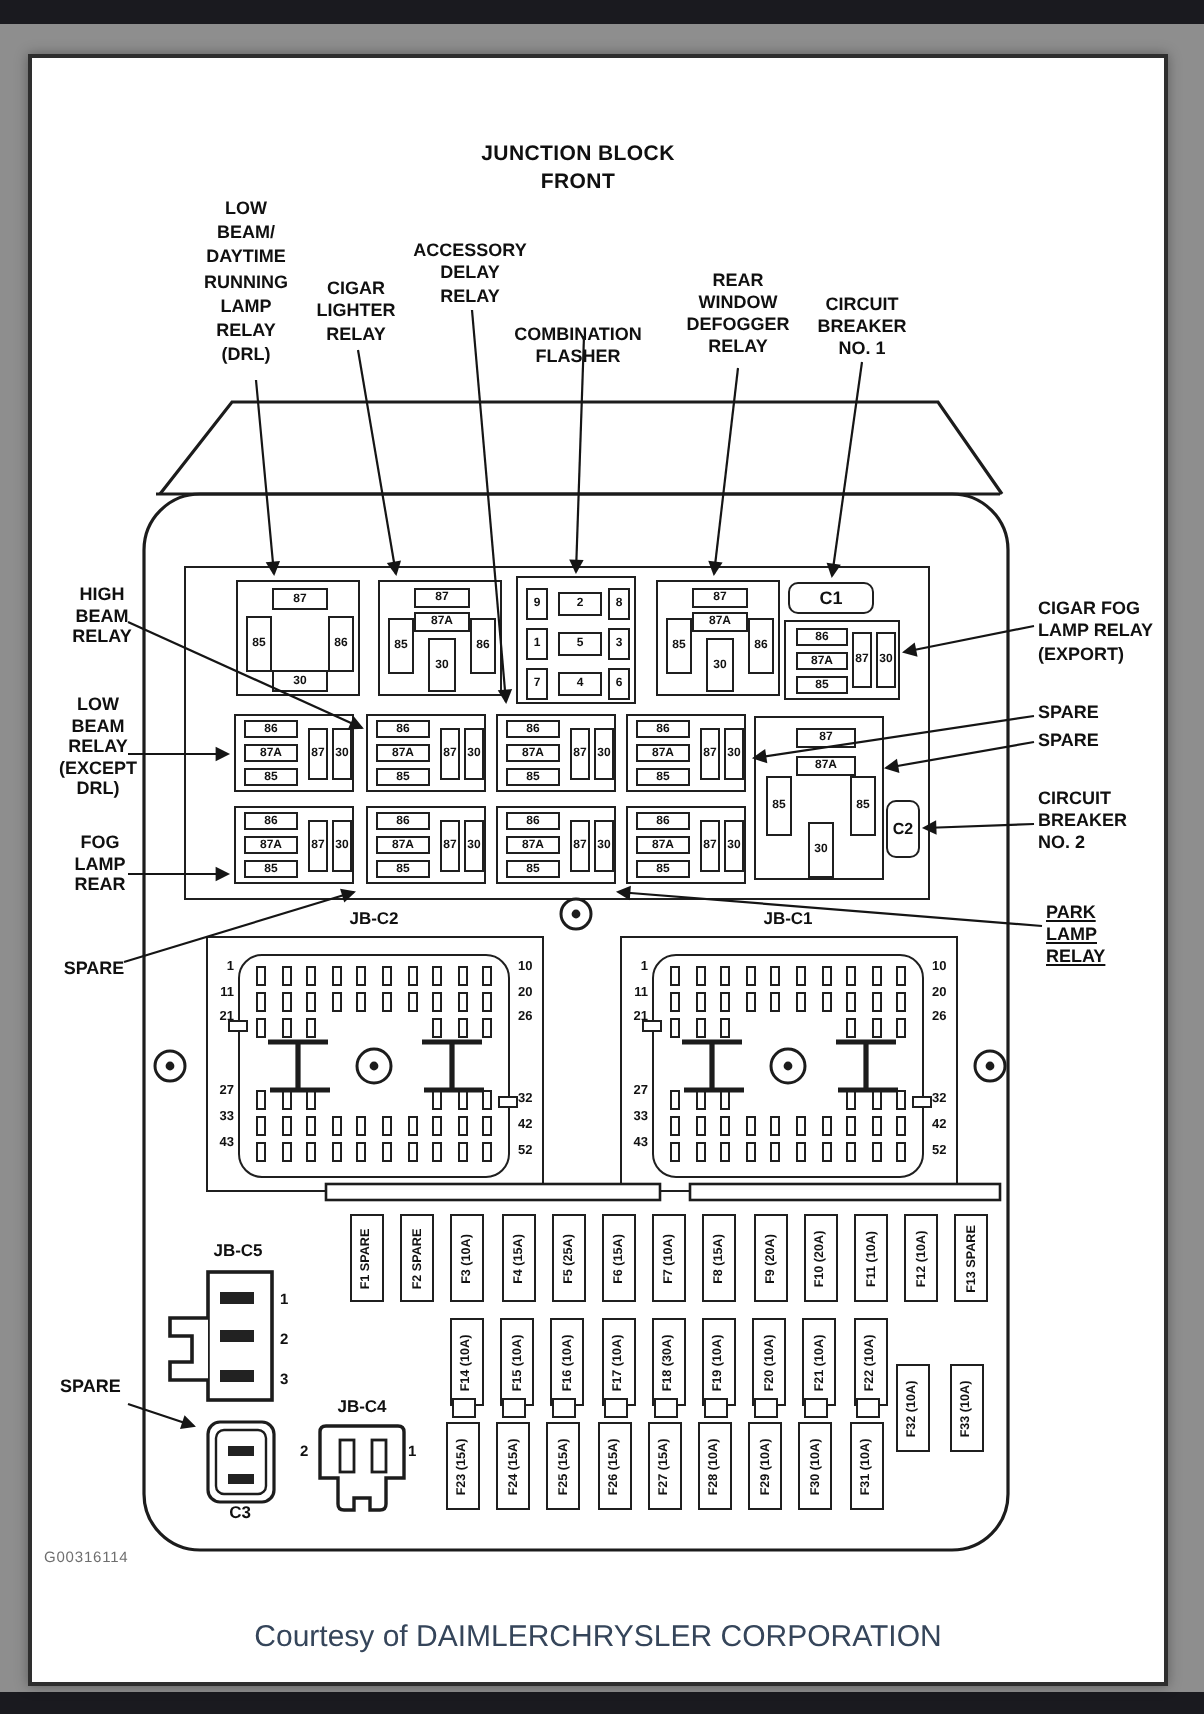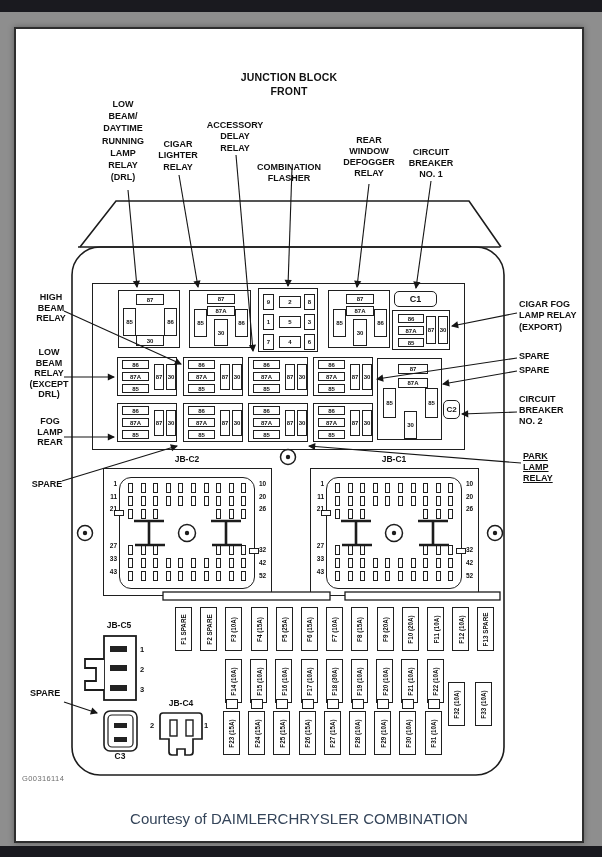--- a/index.html
+++ b/index.html
@@ -144,24 +144,24 @@
     <div class="cbox" style="left:394px;top:291px;width:43px;height:16px;font-size:9px;">C1</div>
 
     <div class="rbox" style="left:377px;top:358px;width:65px;height:82px;">
       <div class="pin" style="left:20px;top:5px;width:30px;height:10px;">87</div>
       <div class="pin" style="left:20px;top:19px;width:30px;height:10px;">87A</div>
       <div class="pin" style="left:5px;top:29px;width:13px;height:30px;">85</div>
       <div class="pin" style="left:47px;top:29px;width:13px;height:30px;">85</div>
       <div class="pin" style="left:26px;top:52px;width:13px;height:28px;">30</div>
     </div>
 
-    <div class="cbox" style="left:443px;top:400px;width:17px;height:19px;font-size:8px;">C2</div>
+    <div class="cbox" style="left:443px;top:400px;width:17px;height:29px;font-size:8px;">C2</div>
 
     <div class="figcode">G00316114</div>
-    <div class="courtesy">Courtesy of DAIMLERCHRYSLER COMBINATION</div>
+    <div class="courtesy">Courtesy of DAIMLERCHRYSLER CORPORATION</div>
 
     <svg width="602" height="857" viewBox="0 0 602 857">
       <defs>
         <marker id="ah" viewBox="0 0 8 8" refX="6.5" refY="4" markerWidth="7.5" markerHeight="7.5" orient="auto">
           <path d="M0.5,0.5 L7.5,4 L0.5,7.5 z" fill="#151515"></path>
         </marker>
       </defs>
 
       <g fill="none" stroke="#1c1c1c" stroke-width="1.6">
         <rect x="72" y="247" width="432" height="528" rx="28"></rect>

